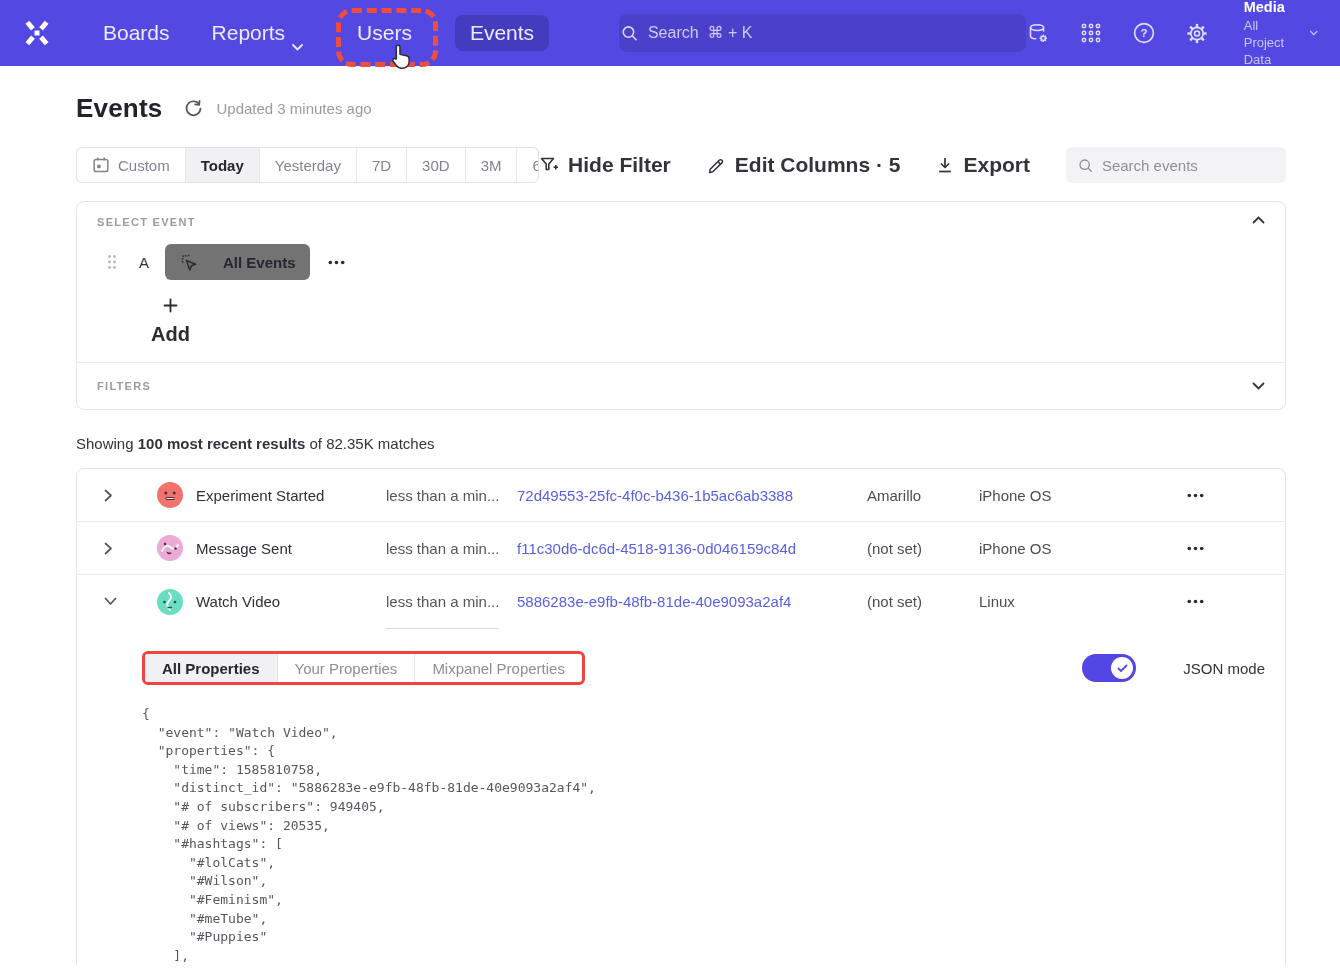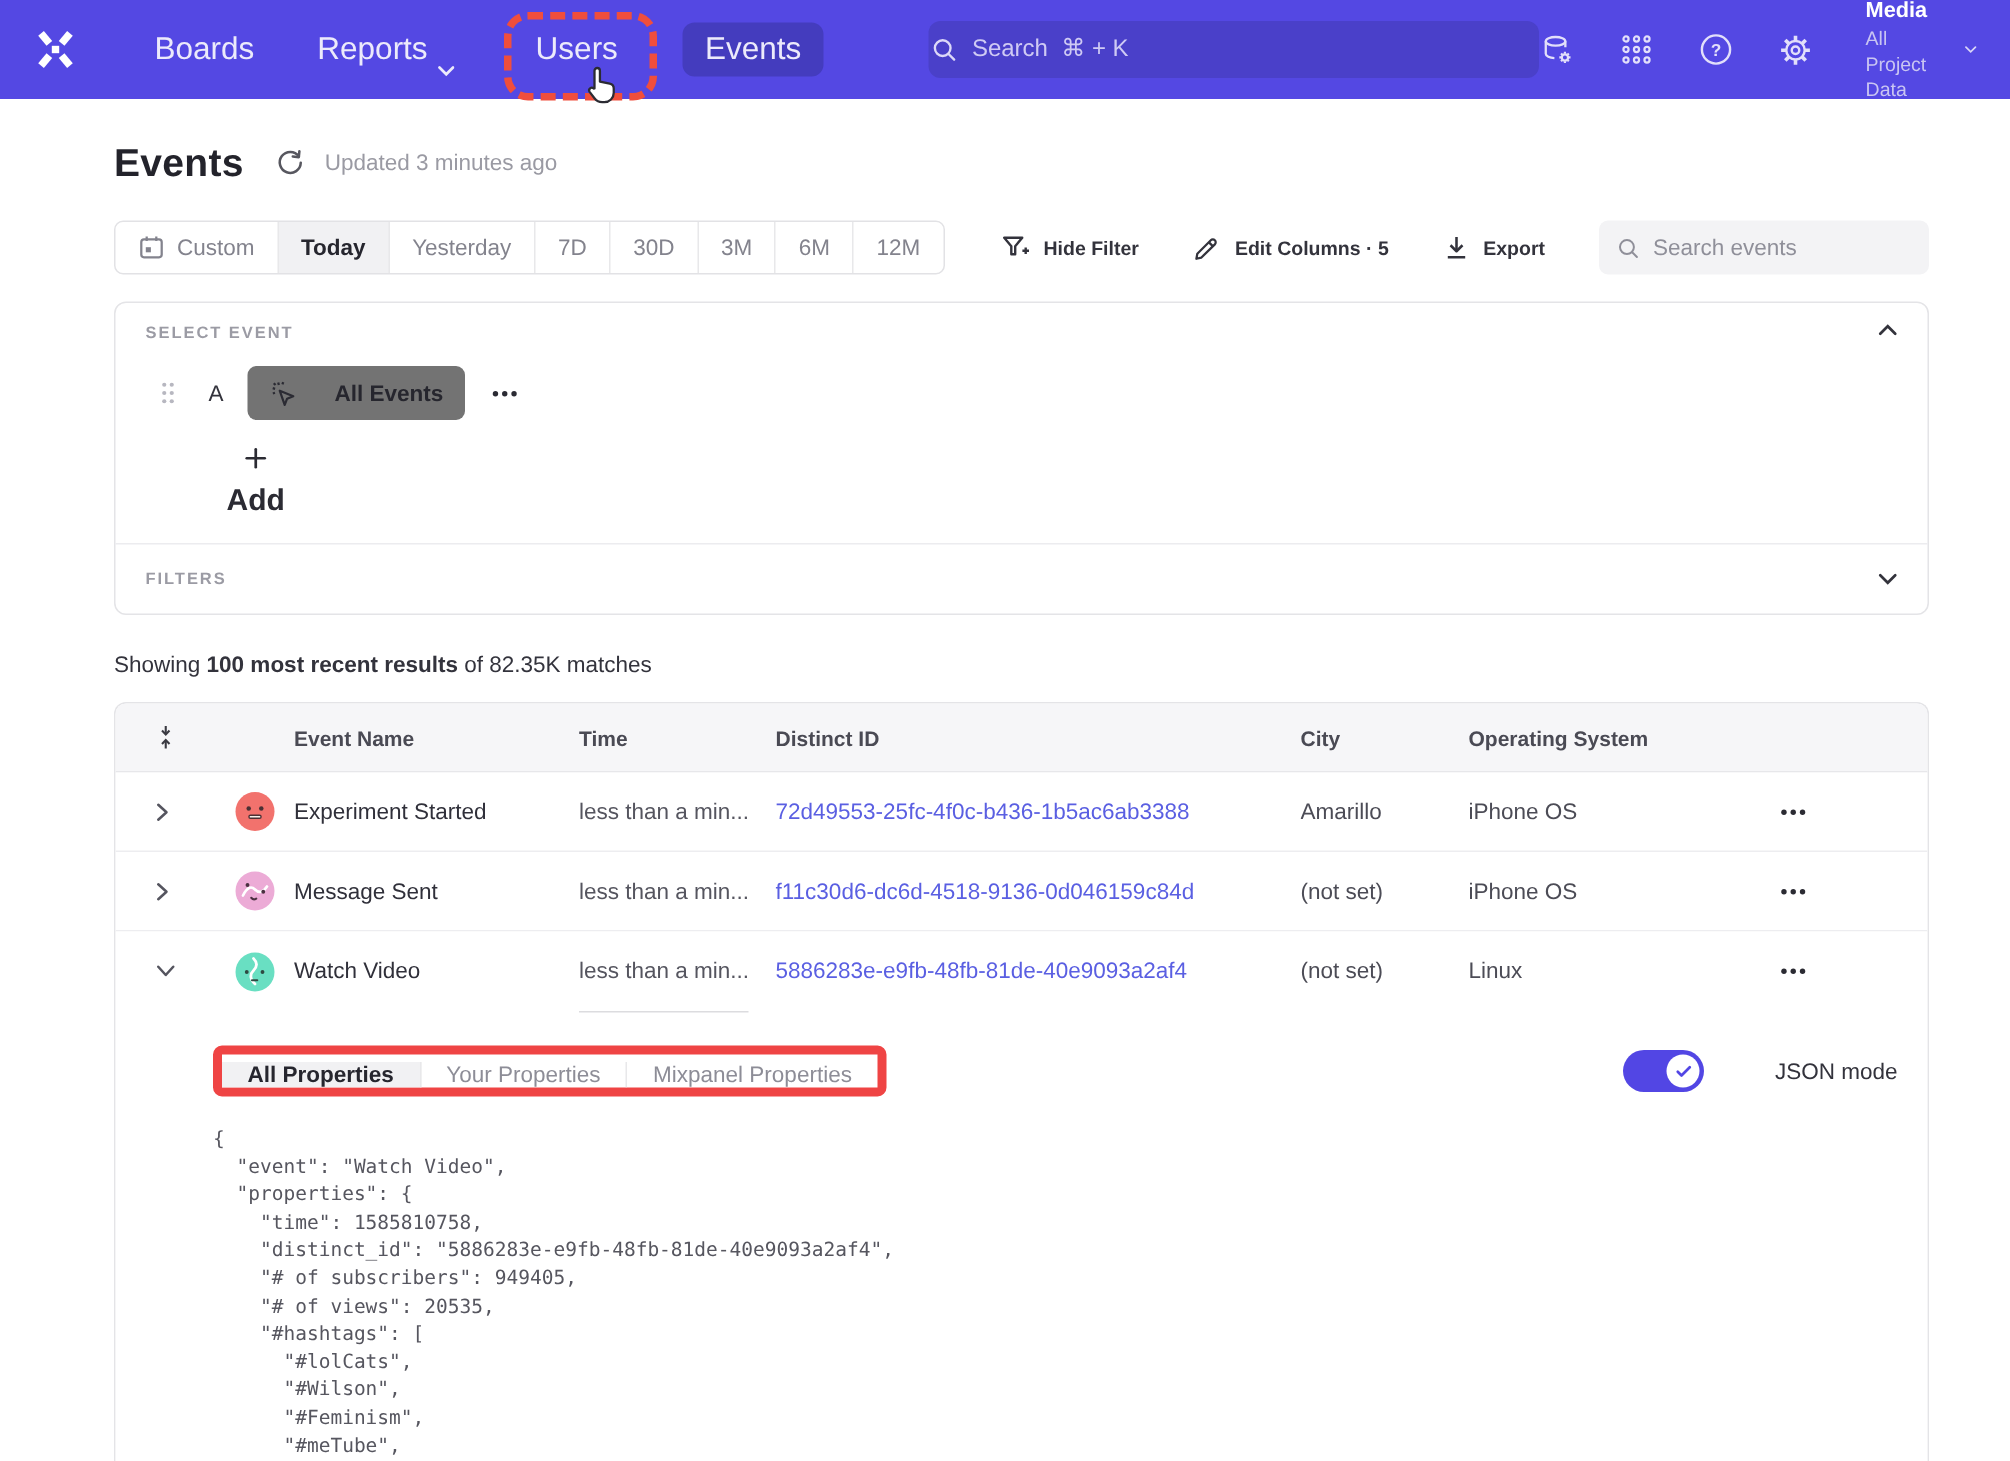--- a/index.html
+++ b/index.html
@@ -31,21 +31,21 @@
   .page-title { font-size:26px; font-weight:bold; color:#23232b; letter-spacing:0.2px; }
   .refresh-btn { width:20px; height:20px; margin-left:10px; cursor:pointer; display:flex; align-items:center; }
   .updated { color:#9a9aa3; font-size:15px; }
 
   .filter-row { margin-top:23px; display:flex; align-items:center; }
   .seg { display:flex; border:1px solid #E2E2E5; border-radius:6px; height:36px; overflow:hidden; background:#fff; }
   .seg-item { display:flex; align-items:center; gap:8px; padding:0 15px; font-size:15px; color:#83838d; border-right:1px solid #E8E8EA; cursor:pointer; white-space:nowrap; }
   .seg-item:last-child { border-right:none; }
   .seg-item.active { background:#F1F1F3; color:#26262e; font-weight:bold; }
   .toolbar-right { margin-left:auto; display:flex; align-items:center; gap:36px; }
-  .tool-btn { display:flex; align-items:center; gap:9px; font-size:13px; font-weight:bold; color:#33333c; cursor:pointer; white-space:nowrap; }
+  .tool-btn { display:flex; align-items:center; gap:9px; font-size:21px; font-weight:bold; color:#33333c; cursor:pointer; white-space:nowrap; }
   .search-events { width:220px; height:36px; background:#F3F3F5; border-radius:6px; display:flex; align-items:center; padding:0 12px; gap:9px; }
   .search-events input { border:none; outline:none; background:transparent; font-size:15px; color:#3a3a42; width:100%; font-family:inherit; }
   .search-events input::placeholder { color:#8f8f99; }
 
   
   .card { margin-top:18px; border:1px solid #E4E4E7; border-radius:8px; background:#fff; }
   .card-sec1 { padding:14px 20px 16px 20px; position:relative; }
   .sec-label { font-size:11px; font-weight:bold; letter-spacing:1.3px; color:#9b9ba4; }
   .collapse-chev { position:absolute; right:20px; top:14px; cursor:pointer; }
   .event-row { display:flex; align-items:center; margin-top:16px; }
@@ -71,21 +71,21 @@
   .cell.time { text-overflow:clip; color:#55555f; }
   .cell.link { color:#5A5FE2; cursor:pointer; }
   .expander { padding-left:27px; display:flex; align-items:center; cursor:pointer; }
   .avatar { width:26px; height:26px; border-radius:50%; margin-left:19px; position:relative; flex:0 0 auto; }
   .row-actions { padding-left:18px; display:flex; align-items:center; cursor:pointer; }
 
   
   .detail { position:relative; background:#fff; padding:23px 20px 0 65px; }
   .time-underline { position:absolute; left:309px; top:0; width:113px; height:1px; background:#DCDCDF; }
   .detail-top { display:flex; align-items:center; }
-  .tabs { display:flex; border:6px solid #ef4444; border-radius:6px; height:34px; overflow:hidden;align-items:flex-end; }
+  .tabs { display:flex; border:3px solid #ef4444; border-radius:6px; height:34px; overflow:hidden; }
   .tab { display:flex; align-items:center; padding:0 17px; font-size:15px; color:#8d8d97; border-right:1px solid #E8E8EA; cursor:pointer; white-space:nowrap; }
   .tab:last-child { border-right:none; }
   .tab.active { background:#F1F1F3; color:#26262e; font-weight:bold; }
   .json-toggle-wrap { margin-left:auto; display:flex; align-items:center; gap:22px; padding-right:0px; }
   .toggle { width:54px; height:28px; background:#5246E4; border-radius:14px; position:relative; cursor:pointer; }
   .toggle .knob { position:absolute; right:3px; top:3px; width:22px; height:22px; border-radius:50%; background:#fff; display:flex; align-items:center; justify-content:center; }
   .toggle-label { font-size:15px; color:#33333c;margin-left:25px; }
   .json-code { margin-top:20px; font-family:"DejaVu Sans Mono","Liberation Mono",monospace; font-size:13px; line-height:18.6px; color:#56565f; white-space:pre; }
 
   svg { display:block; }
@@ -339,37 +339,20 @@
         <svg width="13" height="8" viewBox="0 0 13 8">
             <path d="M1.5 1.5 L6.5 6.5 L11.5 1.5" fill="none" stroke="#33333c" stroke-width="1.8" stroke-linecap="round"></path>
           </svg>
       </div>
     </div>
   </section>
 
   <div class="showing"><span>Showing </span><b>100 most recent results</b><span> of 82.35K matches</span></div>
 
   <section class="table">
-    <div class="thead">
-      <div class="expander">
-        <svg width="13" height="17" viewBox="0 0 13 17" stroke="#3a3a42" stroke-width="1.4" fill="none">
-          <line x1="6.5" y1="1" x2="6.5" y2="6.2"></line>
-            <path d="M4 4 L6.5 6.6 L9 4"></path>
-          <line x1="6.5" y1="16" x2="6.5" y2="10.8"></line>
-            <path d="M4 13 L6.5 10.4 L9 13"></path>
-        </svg>
-      </div>
-      <div></div>
-      <div class="th">Event Name</div>
-      <div class="th">Time</div>
-      <div class="th">Distinct ID</div>
-      <div class="th">City</div>
-      <div class="th">Operating System</div>
-      <div></div>
-    </div>
 
     <div class="trow">
       <div class="expander">
         <svg width="9" height="13" viewBox="0 0 9 13">
             <path d="M1.5 1.5 L7 6.5 L1.5 11.5" fill="none" stroke="#55555f" stroke-width="1.7" stroke-linecap="round" stroke-linejoin="round"></path>
           </svg>
       </div>
       <div>
           <div class="avatar" style="background: rgb(242, 114, 109);">
         <svg width="26" height="26" viewBox="0 0 26 26">

